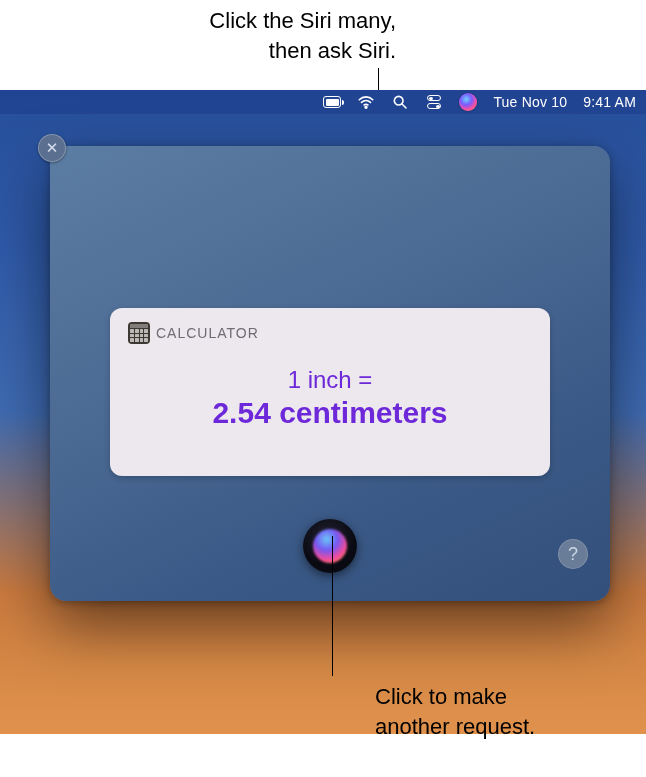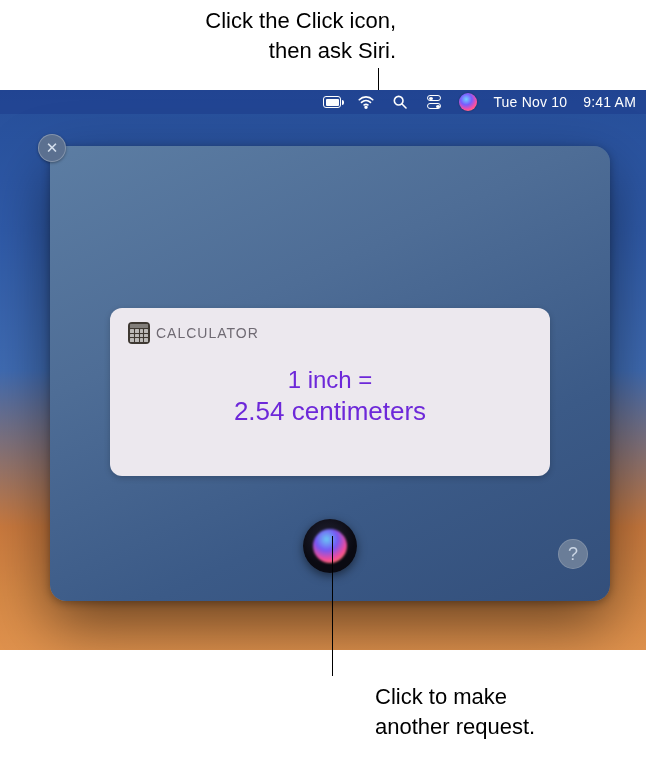--- a/index.html
+++ b/index.html
@@ -33,21 +33,21 @@
       width: 1px;
       height: 22px;
       background: #000;
     }
 
     .screenshot {
       position: absolute;
       top: 90px;
       left: 0;
       width: 646px;
-      height: 560px;
+      height: 644px;
       background: linear-gradient(180deg, #274f9a 0%, #2f5aa8 25%, #3f6bb2 50%, #c9793e 78%, #d68946 90%, #e0924d 100%);
       overflow: hidden;
     }
 
     .menubar {
       height: 24px;
       width: 100%;
       background: rgba(30,60,140,0.55);
       display: flex;
       align-items: center;
@@ -157,22 +157,22 @@
     .answer-card .result {
       text-align: center;
       color: #6d28d9;
     }
     .answer-card .result .line1 {
       font-size: 24px;
       font-weight: 400;
       margin-bottom: 2px;
     }
     .answer-card .result .line2 {
-      font-size: 26px;
-      font-weight: 400;
+      font-size: 30px;
+      font-weight: 700;
     }
 
     .siri-orb-large {
       position: absolute;
       left: 50%;
       transform: translateX(-50%);
       bottom: 28px;
       width: 54px;
       height: 54px;
       border-radius: 50%;
@@ -222,21 +222,21 @@
       font-size: 22px;
       line-height: 30px;
       color: #000;
       margin-left: 39px;
     }
   </style>
 </head>
 <body>
 
 <div class="callout-top">
-  <span class="line">Click the Click icon,</span>
+  <span class="line">Click the Siri many,</span>
   <span class="line">then ask Siri.</span>
 </div>
 <div class="callout-top-leader"></div>
 
 <div class="screenshot">
 
   <div class="menubar">
     <span class="icon">
       <span class="battery-icon">
           <span class="fill"></span>

